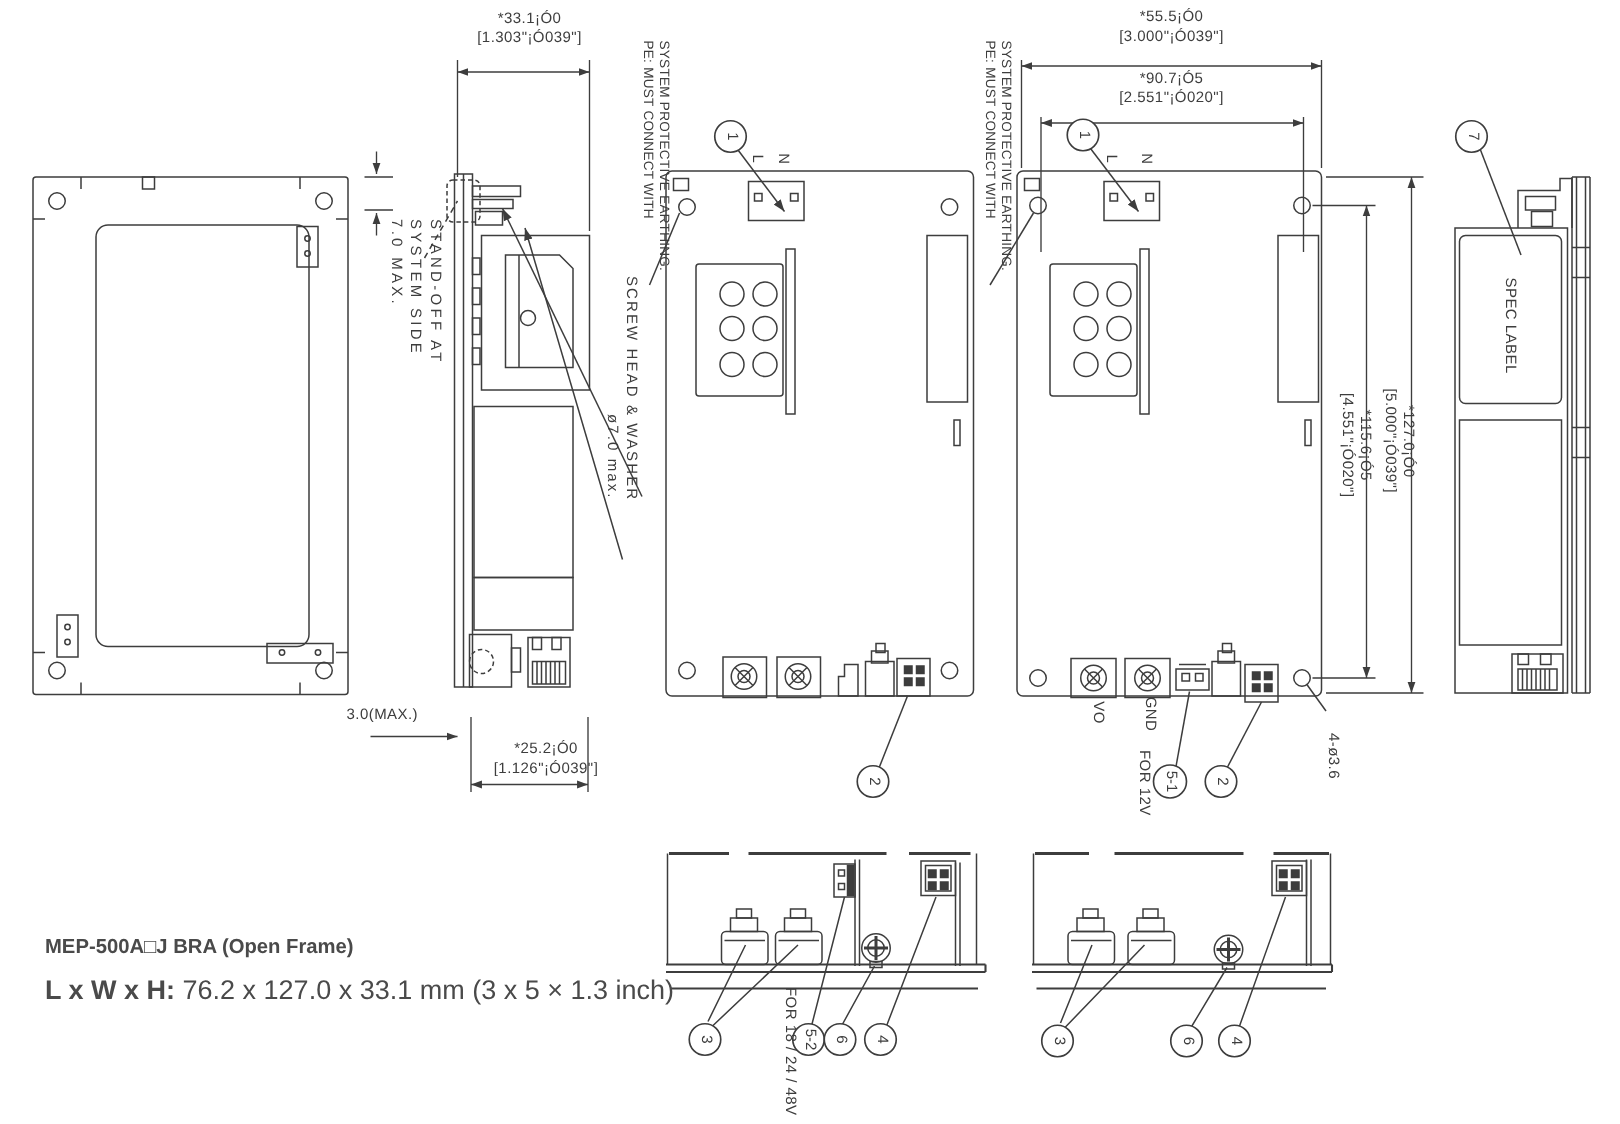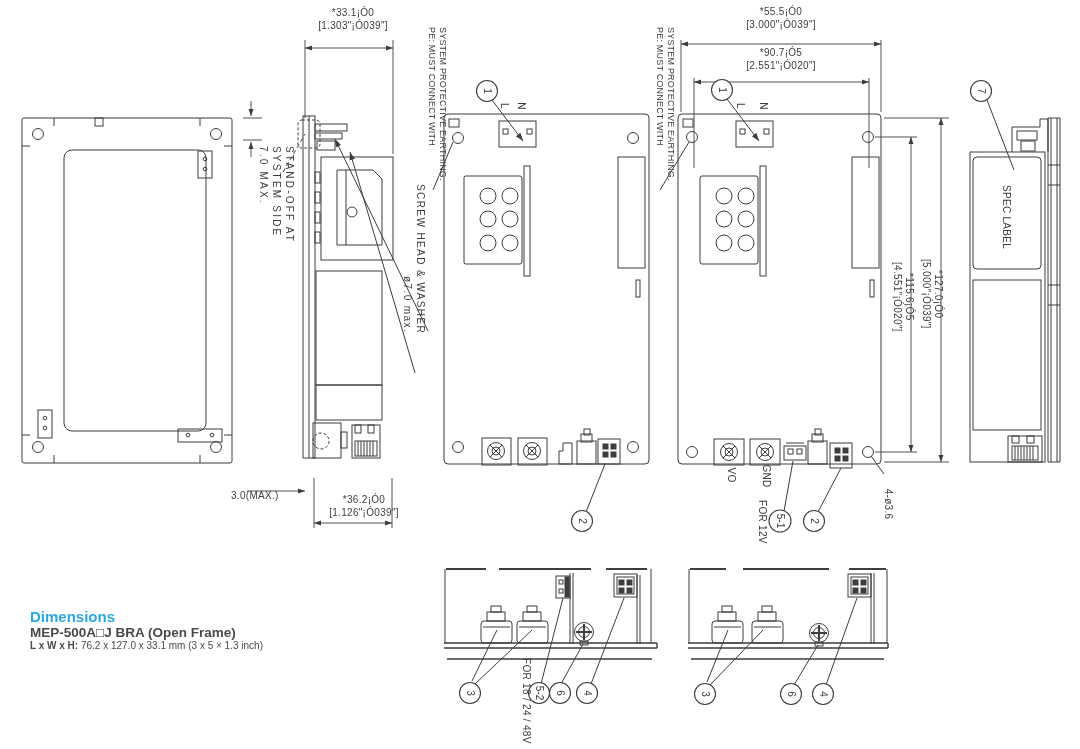--- a/index.html
+++ b/index.html
@@ -14,22 +14,22 @@
   .wv-lr{writing-mode:vertical-lr}
   .wv-rl{writing-mode:vertical-rl}
   .pe{font-size:9px;line-height:11px;letter-spacing:.2px}
   .so{font-size:10px;line-height:13px;letter-spacing:2.2px}
   .sc{font-size:10px;line-height:13px;letter-spacing:1.4px}
   .sc-l2{text-indent:92px}
   .dimv{font-size:10px;line-height:12px;letter-spacing:.3px;text-align:center}
   .rotnum{position:absolute;width:18px;height:18px;line-height:18px;text-align:center;transform:rotate(90deg);font-size:10px;color:#3d3d3d}
   .footer{position:absolute;left:30px;top:608px;color:#4a4a4a}
   .footer-title{font-size:15px;font-weight:bold;color:#29a9e1}
-  .footer-model{font-size:13.5px;font-weight:bold;color:#4a4a4a}
-  .footer-lwh{font-size:10px;color:#4a4a4a}
+  .footer-model{font-size:13.5px;font-weight:bold;margin-top:15px;color:#4a4a4a}
+  .footer-lwh{font-size:18px;margin-top:12px;color:#4a4a4a}
   .footer-lwh b{font-weight:bold}
 </style>
 </head>
 <body>
 
 <div class="canvas">
 
 <svg width="1080" height="749" viewBox="0 0 1080 749">
   <defs>
     <marker id="ah" viewBox="0 0 10 10" refX="9" refY="5" markerWidth="9" markerHeight="9" orient="auto-start-reverse">
@@ -298,23 +298,23 @@
     </g>
   </g>
 </svg>
 
 <div class="t ctr" style="left:298px;top:7px;width:110px">*33.1¡Ó0</div>
 <div class="t ctr" style="left:292px;top:20px;width:122px">[1.303"¡Ó039"]</div>
 <div class="t ctr" style="left:729px;top:6px;width:104px">*55.5¡Ó0</div>
 <div class="t ctr" style="left:723px;top:19px;width:116px">[3.000"¡Ó039"]</div>
 <div class="t ctr" style="left:731px;top:47px;width:100px">*90.7¡Ó5</div>
 <div class="t ctr" style="left:725px;top:60px;width:112px">[2.551"¡Ó020"]</div>
-<div class="t ctr" style="left:312px;top:494px;width:104px">*36.2¡Ó0</div>
+<div class="t ctr" style="left:312px;top:494px;width:104px">*25.2¡Ó0</div>
 <div class="t ctr" style="left:304px;top:507px;width:120px">[1.126"¡Ó039"]</div>
-<div class="t" style="left:231px;top:490px;width:64px">3.0(MAX.)</div>
+<div class="t" style="left:231px;top:471px;width:64px">3.0(MAX.)</div>
 
 <div class="vtext" style="left:499px;top:100px;width:10px">L</div>
 <div class="vtext" style="left:516px;top:100px;width:10px">N</div>
 <div class="vtext" style="left:735px;top:100px;width:10px">L</div>
 <div class="vtext" style="left:758px;top:100px;width:10px">N</div>
 <div class="vtext" style="left:722px;top:469px;width:18px">VO</div>
 <div class="vtext" style="left:753px;top:470px;width:26px">GND</div>
 <div class="vtext" style="left:741px;top:515px;width:42px">FOR 12V</div>
 <div class="vtext" style="left:868px;top:498px;width:40px">4-ø3.6</div>
 <div class="vtext" style="left:484px;top:694px;width:84px">FOR 18 / 24 / 48V</div>
@@ -354,18 +354,17 @@
 <div class="rotnum" style="left:461px;top:684px">3</div>
 <div class="rotnum" style="left:530px;top:684px">5-2</div>
 <div class="rotnum" style="left:551px;top:684px">6</div>
 <div class="rotnum" style="left:578px;top:684px">4</div>
 <div class="rotnum" style="left:696px;top:685px">3</div>
 <div class="rotnum" style="left:782px;top:685px">6</div>
 <div class="rotnum" style="left:814px;top:685px">4</div>
 <div class="rotnum" style="left:972px;top:82px">7</div>
 
 <div class="footer">
-  <div class="footer-title">Dimensions</div>
   <div class="footer-model">MEP-500A□J BRA (Open Frame)</div>
   <div class="footer-lwh"><b>L x W x H:</b><span> 76.2 x 127.0 x 33.1 mm (3 x 5 × 1.3 inch)</span></div>
 </div>
 
 </div>
 
 </body></html>

